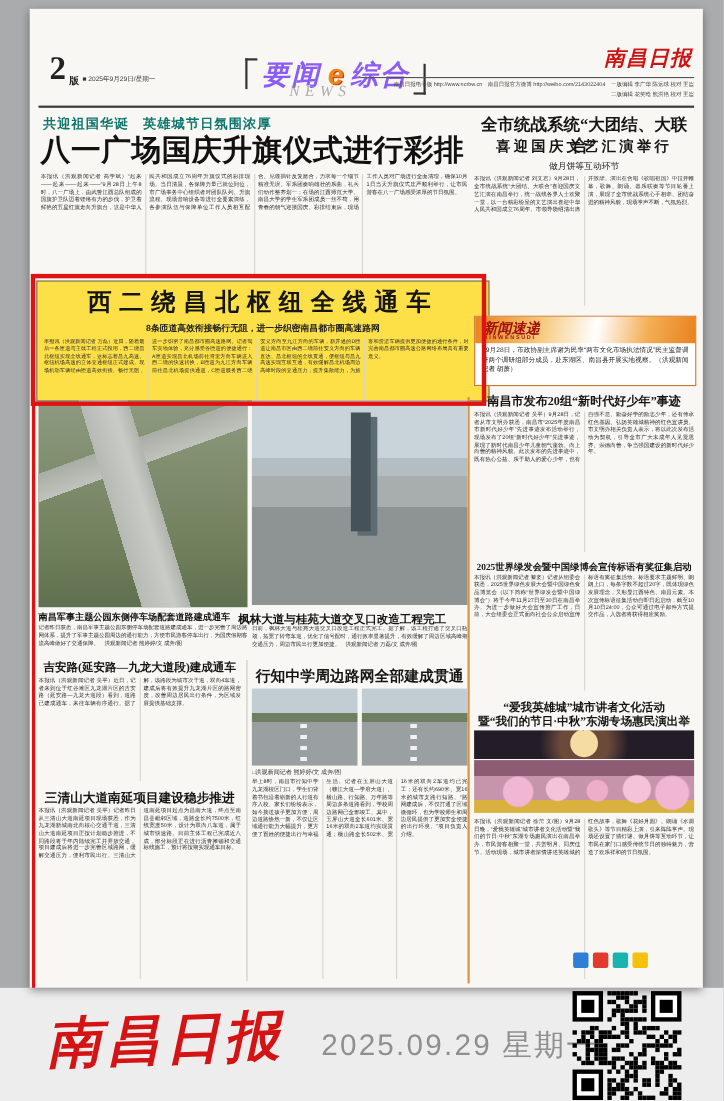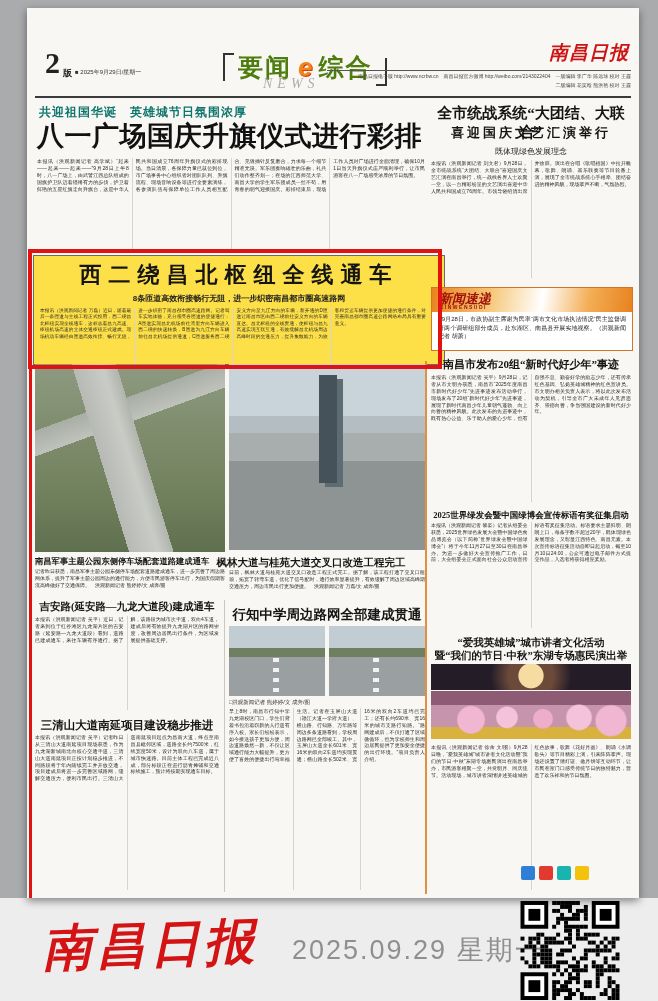--- a/index.html
+++ b/index.html
@@ -9,21 +9,21 @@
   .page{position:absolute;left:27px;top:8px;width:612px;height:890px;background:#f8f7f3;
         box-shadow:0 3px 8px rgba(0,0,0,.45);}
   .abs{position:absolute;}
   
   .ed-num{font-family:"Liberation Serif",serif;font-size:30px;font-weight:900;color:#222;}
   .ed-ban{font-size:9px;font-weight:700;color:#222;}
   .ed-date{font-size:6px;color:#333;}
   .section-wrap{display:flex;align-items:center;gap:4px;}
   .bracket-l{width:9px;height:26px;border-left:2.5px solid #333;border-top:2.5px solid #333;}
   .bracket-r{width:9px;height:26px;border-right:2.5px solid #333;border-bottom:2.5px solid #333;margin-top:10px;}
-  .section-cn{font-size:25px;font-weight:900;color:#4d7c0f;letter-spacing:2px;}
+  .section-cn{font-size:25px;font-weight:900;color:#8b5cf6;letter-spacing:2px;font-style:italic;}
   .section-e{font-size:26px;font-weight:900;font-style:italic;color:#f08519;margin:0 2px;
              text-shadow:1px 1px 0 #d43c0e;}
   .section-en{font-family:"Liberation Serif",serif;font-style:italic;font-size:14px;color:#9a9a9a;
               letter-spacing:5px;opacity:.8;}
   .masthead{font-family:"Liberation Serif",serif;font-weight:900;font-style:italic;color:#cc1414;
             font-size:19px;letter-spacing:1px;}
   .meta{font-size:5px;color:#444;white-space:nowrap;overflow:hidden;}
   .rule{background:#555;}
   
   .kicker{font-size:12px;font-weight:700;color:#0f766e;letter-spacing:1px;}
@@ -103,21 +103,21 @@
     <div class="abs meta" style="left:300px;right:8px;top:65px;text-align:right;">南昌日报电子版 http://www.ncrbw.cn　南昌日报官方微博 http://weibo.com/2143022404　一版编辑 李广华 陈远球 校对 王霞</div>
     <div class="abs meta" style="left:300px;right:8px;top:74px;text-align:right;">二版编辑 花笑晗 熊洪艳 校对 王霞</div>
     <div class="abs rule" style="left:8px;right:8px;top:88px;height:1.5px;background:#3a3a3a;"></div>
 
     <div class="abs kicker" style="left:12px;top:96px;">共迎祖国华诞　英雄城节日氛围浓厚</div>
     <div class="abs lead-hl" style="left:10px;top:110px;">八一广场国庆升旗仪式进行彩排</div>
     <div class="abs body-txt" style="left:10px;top:150px;width:388px;height:92px;column-count:4;">本报讯（洪观新闻记者 高学斌）“起来——起来——起来——”9月28日上午8时，八一广场上，由武警江西总队组成的国旗护卫队迈着铿锵有力的步伐，护卫着鲜艳的五星红旗走向升旗台，这是中华人民共和国成立76周年升旗仪式的彩排现场。当日清晨，各保障力量已就位到位，市广场事务中心组织者对团队队列、升旗流程、现场音响设备等进行全要素演练，各参演队伍与保障单位工作人员相互配合、见缝插针反复磨合，力求每一个细节精准无误。军乐团奏响雄壮的乐曲，礼兵们动作整齐划一；在场的江西师范大学、南昌大学的学生军乐团成员一丝不苟，用青春的朝气迎接国庆。彩排结束后，现场工作人员对广场进行全面清理，确保10月1日当天升旗仪式庄严顺利举行，让市民游客在八一广场感受浓厚的节日氛围。</div>
 
     <div class="abs serif-hl" style="left:404px;top:96px;width:200px;font-size:15px;">全市统战系统“大团结、大联合”</div>
     <div class="abs serif-hl" style="left:404px;top:116px;width:200px;font-size:13px;letter-spacing:3px;">喜迎国庆文艺汇演举行</div>
-    <div class="abs subhead" style="left:404px;top:138px;width:200px;font-weight:400;">既体现绿色发展理念</div>
+    <div class="abs subhead" style="left:404px;top:138px;width:200px;font-weight:400;">做月饼等互动环节</div>
     <div class="abs body-txt" style="left:404px;top:152px;width:200px;height:118px;column-count:2;">本报讯（洪观新闻记者 刘文君）9月28日，全市统战系统“大团结、大联合”喜迎国庆文艺汇演在南昌举行，统一战线各界人士欢聚一堂，以一台精彩纷呈的文艺演出喜迎中华人民共和国成立76周年。市领导饶绍清出席并致辞。演出在合唱《歌唱祖国》中拉开帷幕，歌舞、朗诵、器乐联奏等节目轮番上演，展现了全市统战系统心手相牵、团结奋进的精神风貌，现场掌声不断，气氛热烈。</div>
 
     <div class="abs boxed-article" style="left:6px;top:247px;width:398px;height:100px;padding:4px 6px;">
       <div class="serif-hl" style="font-size:22px;letter-spacing:7px;">西二绕昌北枢纽全线通车</div>
       <div class="subhead" style="margin-top:3px;">8条匝道高效衔接畅行无阻，进一步织密南昌都市圈高速路网</div>
       <div class="body-txt" style="margin-top:4px;width:386px;height:56px;column-count:4;font-size:4.7px;">本报讯（洪观新闻记者 万磊）近日，随着最后一条匝道与主线工程正式投用，西二绕昌北枢纽实现全线通车，这标志着昌九高速、枢纽机场高速的立体交通枢纽正式建成。现场机动车辆经由匝道高效衔接、畅行无阻，进一步织密了南昌都市圈高速路网。记者驾车实地体验，充分感受各匝道的便捷通行：A匝道实现昌北机场前往湾里方向车辆进入西二绕的快速转换，B匝道为九江方向车辆前往昌北机场提供通道，C匝道服务西二绕安义方向至九江方向的车辆，新开通的D匝道让南昌市区由西二绕前往安义方向的车辆直达。昌北枢纽的全线贯通，使枢纽与昌九高速实现互联互通，有效缓解昌北机场周边高峰时段的交通压力，提升集散能力，为旅客和货运车辆提供更加便捷的通行条件，对完善南昌都市圈高速公路网络布局具有重要意义。</div>
     </div>
     <div class="abs highlight" style="left:1px;top:241px;width:406px;height:112px;"></div>
     <div class="abs red-rule" style="left:2px;top:353px;width:3px;height:537px;"></div>
     <div class="abs orange-rule" style="left:398px;top:353px;width:1.5px;height:533px;"></div>

